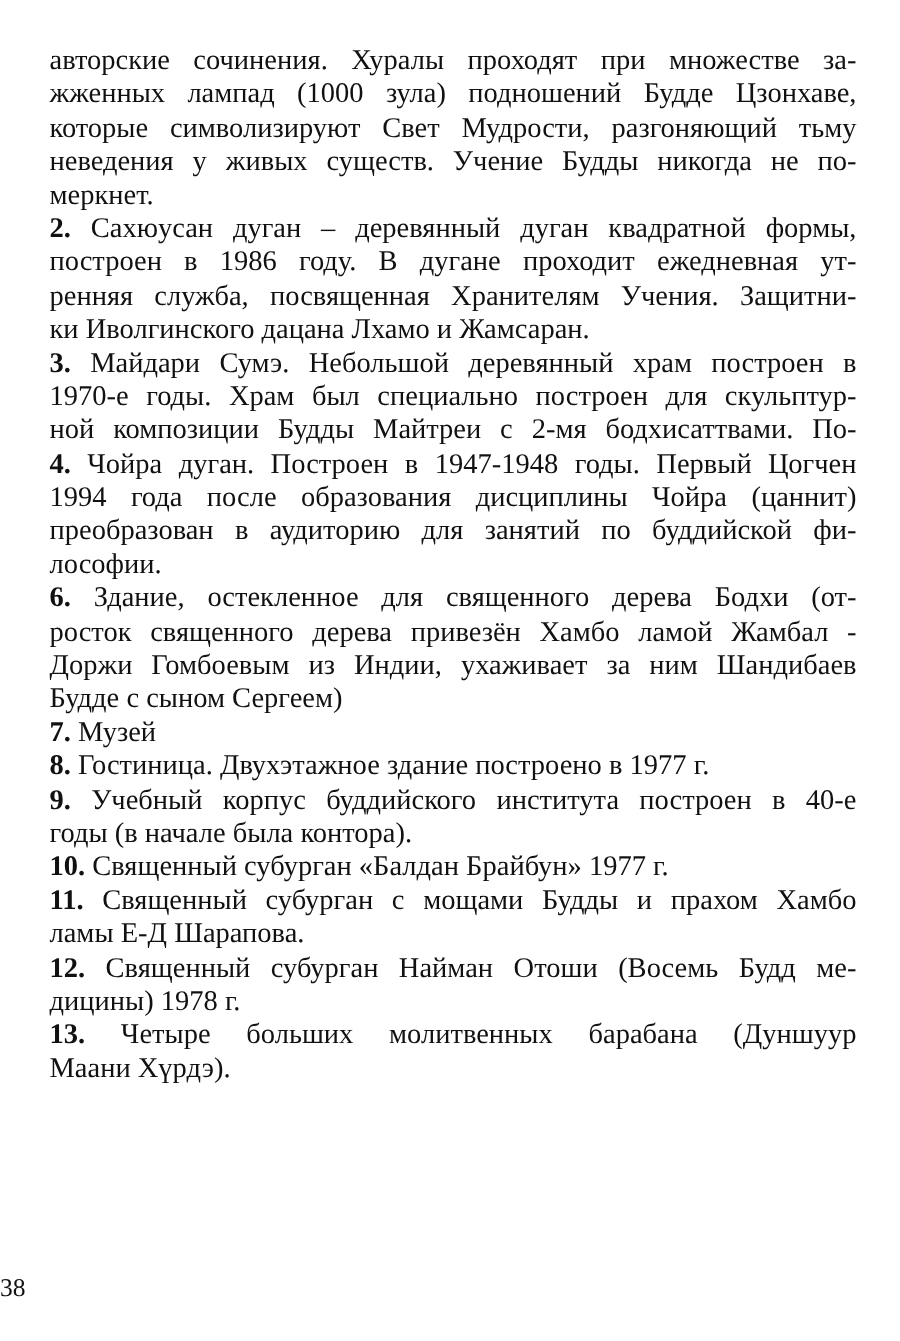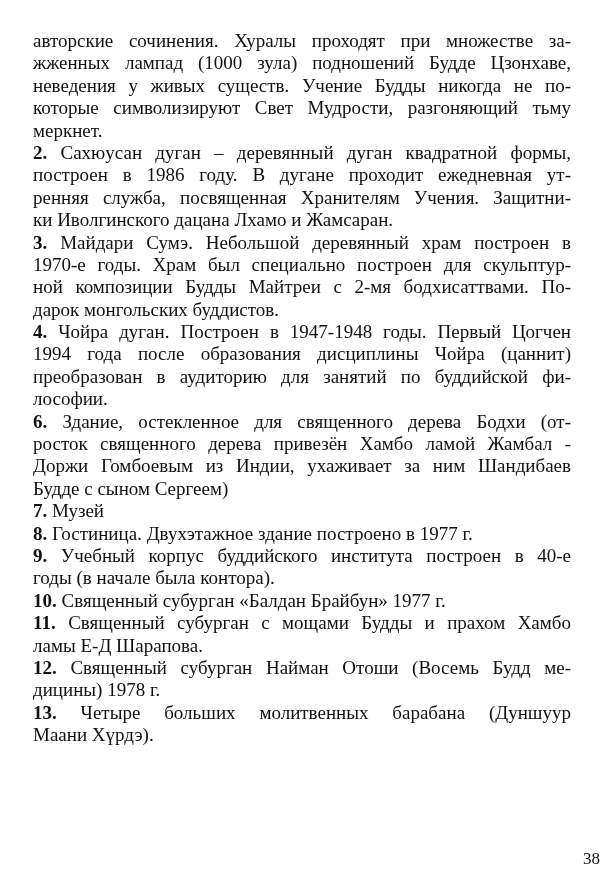--- a/index.html
+++ b/index.html
@@ -6,48 +6,47 @@
   body { width: 600px; height: 894px; position: relative; overflow: hidden; }
   .page {
     position: absolute; left: 33px; top: 30px; width: 538px;
     font-family: "Liberation Serif", "DejaVu Serif", serif;
     font-size: 19px; line-height: 22.4px; color: #111111;
   }
   .line { display: block; white-space: nowrap; text-align: justify; text-align-last: justify; height: 22.4px; }
   .line.last { text-align-last: left; }
   .num { font-weight: bold; }
   .folio {
-    position: absolute; left: 0; width: 600px; top: 849px; text-align: right;
+    position: absolute; left: 0; width: 600px; top: 849px; text-align: left;
     font-family: "Liberation Serif", "DejaVu Serif", serif; font-size: 17px; color: #111111;
   }
 </style>
 </head>
 <body>
 
 <div class="page">
   <div>
     <span class="line">авторские сочинения. Хуралы проходят при множестве за-</span>
     <span class="line">жженных лампад (1000 зула) подношений Будде Цзонхаве,</span>
+    <span class="line">которые символизируют Свет Мудрости, разгоняющий тьму</span>
     <span class="line">неведения у живых существ. Учение Будды никогда не по-</span>
-    <span class="line">которые символизируют Свет Мудрости, разгоняющий тьму</span>
     <span class="line last">меркнет.</span>
   </div>
 
   <div>
     <span class="line"><b class="num">2.</b><span> Сахюусан дуган – деревянный дуган квадратной формы,</span></span>
     <span class="line">построен в 1986 году. В дугане  проходит ежедневная ут-</span>
     <span class="line">ренняя служба, посвященная Хранителям Учения. Защитни-</span>
     <span class="line last">ки Иволгинского дацана Лхамо и Жамсаран.</span>
   </div>
 
   <div>
     <span class="line"><b class="num">3.</b><span> Майдари Сумэ.  Небольшой деревянный храм построен в</span></span>
     <span class="line">1970-е годы. Храм был специально построен для скульптур-</span>
     <span class="line">ной композиции Будды  Майтреи с 2-мя бодхисаттвами. По-</span>
-    <span class="line last">дарок монгольских буддистов.</span>
   </div>
 
   <div>
     <span class="line"><b class="num">4.</b><span> Чойра дуган. Построен в 1947-1948 годы. Первый Цогчен</span></span>
     <span class="line">1994 года после образования  дисциплины Чойра (цаннит)</span>
     <span class="line">преобразован в аудиторию для занятий по буддийской фи-</span>
     <span class="line last">лософии.</span>
   </div>
 
 

